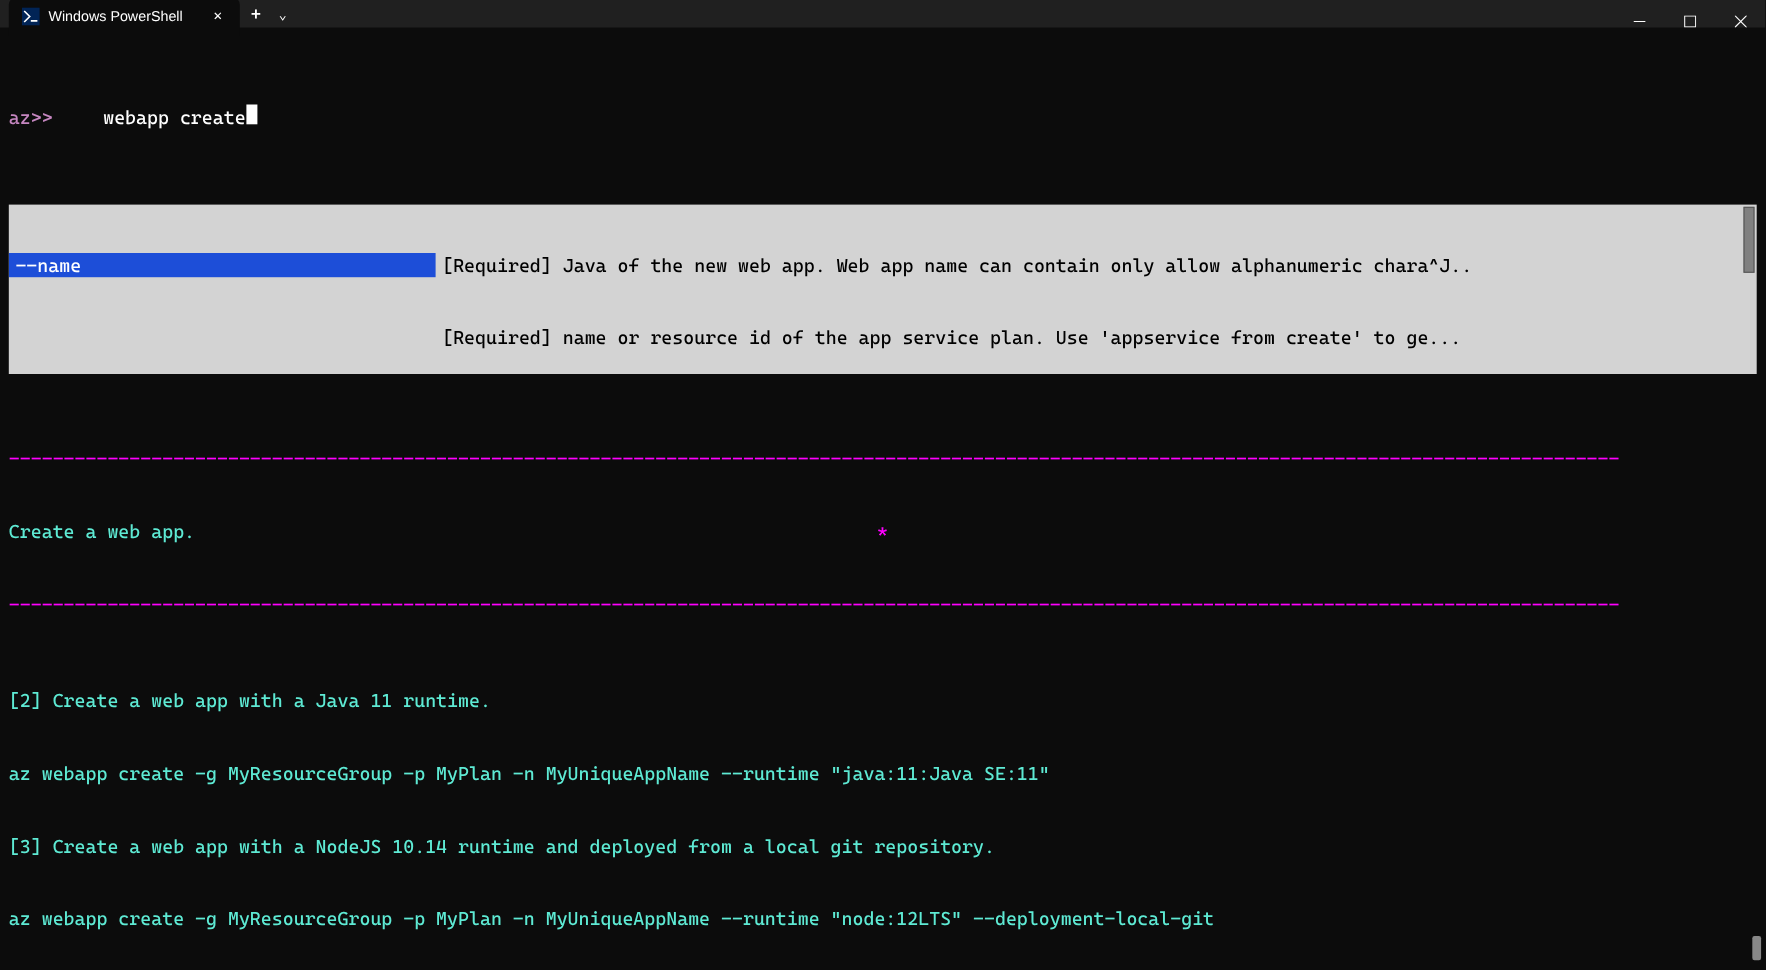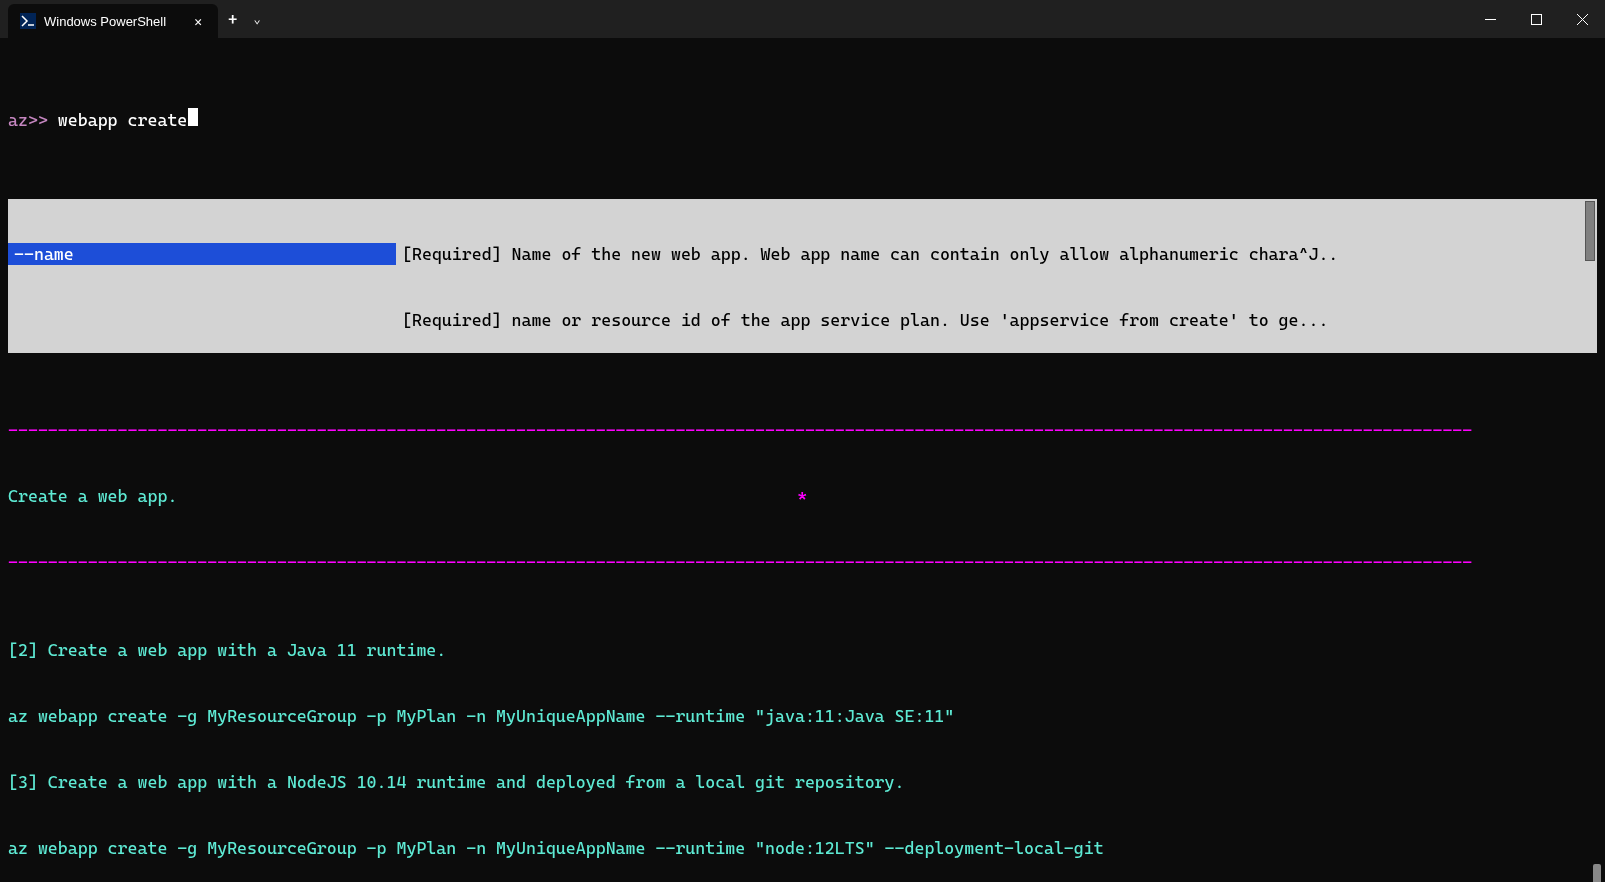--- a/index.html
+++ b/index.html
@@ -6,21 +6,21 @@
   body {
     background: #0c0c0c;
     font-family: 'Cascadia Mono', 'Consolas', monospace;
     font-size: 17px;
     color: #ccc;
     width: 1605px;
     height: 882px;
     overflow: hidden;
   }
   .titlebar {
-    height: 38px;
+    height: 25px;
     background: #202020;
     display: flex;
     align-items: center;
     position: relative;
   }
   .tab {
     background: #0c0c0c;
     height: 34px;
     margin-top: 4px;
     display: flex;
@@ -67,21 +67,21 @@
   .win-btn svg { width:11px; height:11px; }
   .terminal {
     padding: 4px 8px;
     line-height: 22px;
     white-space: pre;
     position: relative;
   }
   .line { white-space: pre; }
   .prompt-row { display:flex; align-items:baseline; }
   .prompt { color: #c586c0; font-weight: normal;}
-  .cmd { color: #fff; }
+  .cmd { color: #fff; margin-left: 36px; }
   .cursor-block { display:inline-block; width:10px; height:18px; background:#fff; vertical-align:text-bottom; margin-left:1px;}
 
   .completion {
     display: flex;
     background: #d3d3d3;
     color: #000;
     font-weight: 500;
     height: 154px;
     overflow: hidden;
     margin-top: 2px;
@@ -165,21 +165,21 @@
   <div class="completion">
     <div class="comp-left">
       <div class="comp-opt">--name</div>
       
       
       
       
       
     </div>
     <div class="comp-right">
-      <div class="comp-desc">[Required] Name of the new web app. Web app name can contain only allow alphanumeric chara^J..</div>
+      <div class="comp-desc">[Required] Java of the new web app. Web app name can contain only allow alphanumeric chara^J..</div>
       <div class="comp-desc">[Required] name or resource id of the app service plan. Use 'appservice from create' to ge...</div>
       
       
       
       
       
       <div class="comp-scroll"></div>
     </div>
   </div>
 

